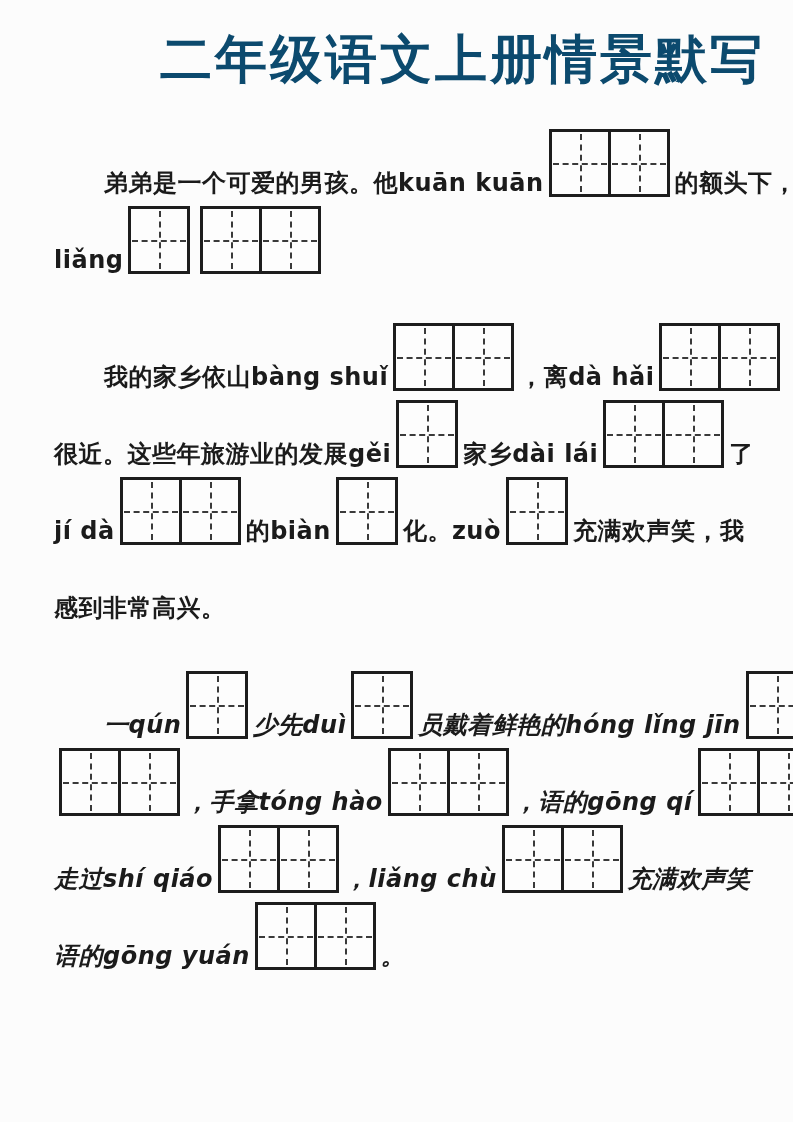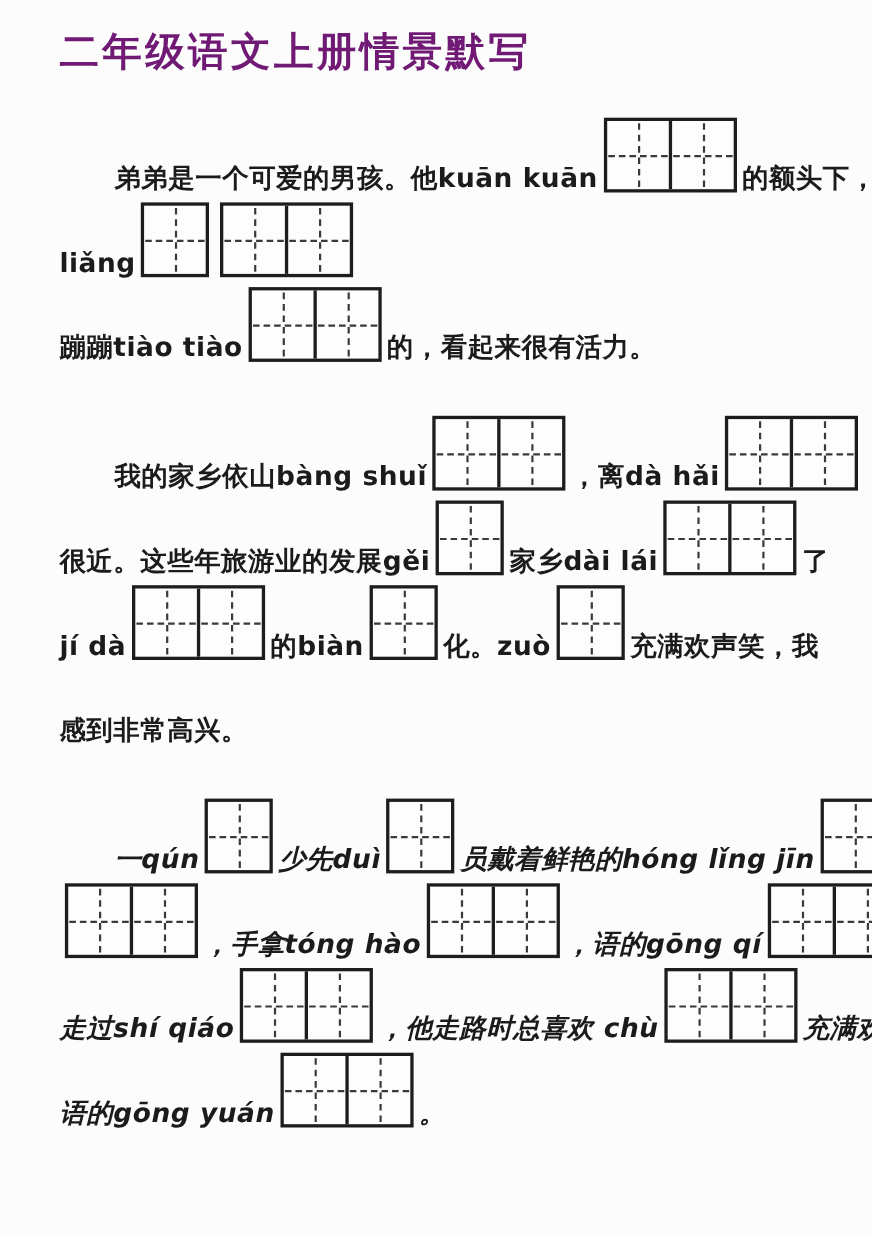--- a/index.html
+++ b/index.html
@@ -13,26 +13,26 @@
     color: #1b1b1b;
     font-family: "DejaVu Sans", "Liberation Sans", sans-serif;
     overflow: hidden;
     position: relative;
   }
   .sheet {
     padding: 24px 28px 0 54px;
   }
   .title {
     margin: 0 0 30px 0;
-    text-align: left;
-    font-size: 36px;
+    text-align: right;
+    font-size: 52px;
     font-weight: 900;
     letter-spacing: 3px;
     line-height: 1.35;
-    color: #701a75;
+    color: #0c4a6e;
   }
   .worksheet-body { }
   .para {
     margin-bottom: 40px;
   }
   .para:last-child { margin-bottom: 0; font-style: italic; }
   .line {
     display: flex;
     align-items: center;
     min-height: 77px;
@@ -102,28 +102,20 @@
         <div class="line">
           <span class="run">liǎng</span>
           <span class="wbox">
             <span class="wcell"></span>
           </span>
           <span class="wbox">
             <span class="wcell"></span>
             <span class="wcell"></span>
           </span>
         </div>
-        <div class="line">
-          <span class="run">蹦蹦tiào tiào</span>
-          <span class="wbox">
-            <span class="wcell"></span>
-            <span class="wcell"></span>
-          </span>
-          <span class="run">的，看起来很有活力。</span>
-        </div>
       </div>
       <div class="para">
         <div class="line indent">
           <span class="run">我的家乡依山bàng shuǐ</span>
           <span class="wbox">
             <span class="wcell"></span>
             <span class="wcell"></span>
           </span>
           <span class="run">，离dà hǎi</span>
           <span class="wbox">
@@ -193,21 +185,21 @@
             <span class="wcell"></span>
             <span class="wcell"></span>
           </span>
         </div>
         <div class="line">
           <span class="run">走过shí qiáo</span>
           <span class="wbox">
             <span class="wcell"></span>
             <span class="wcell"></span>
           </span>
-          <span class="run">，他走路时总喜欢 chù</span>
+          <span class="run">，liǎng chù</span>
           <span class="wbox">
             <span class="wcell"></span>
             <span class="wcell"></span>
           </span>
           <span class="run">充满欢声笑</span>
         </div>
         <div class="line">
           <span class="run">语的gōng yuán</span>
           <span class="wbox">
             <span class="wcell"></span>

